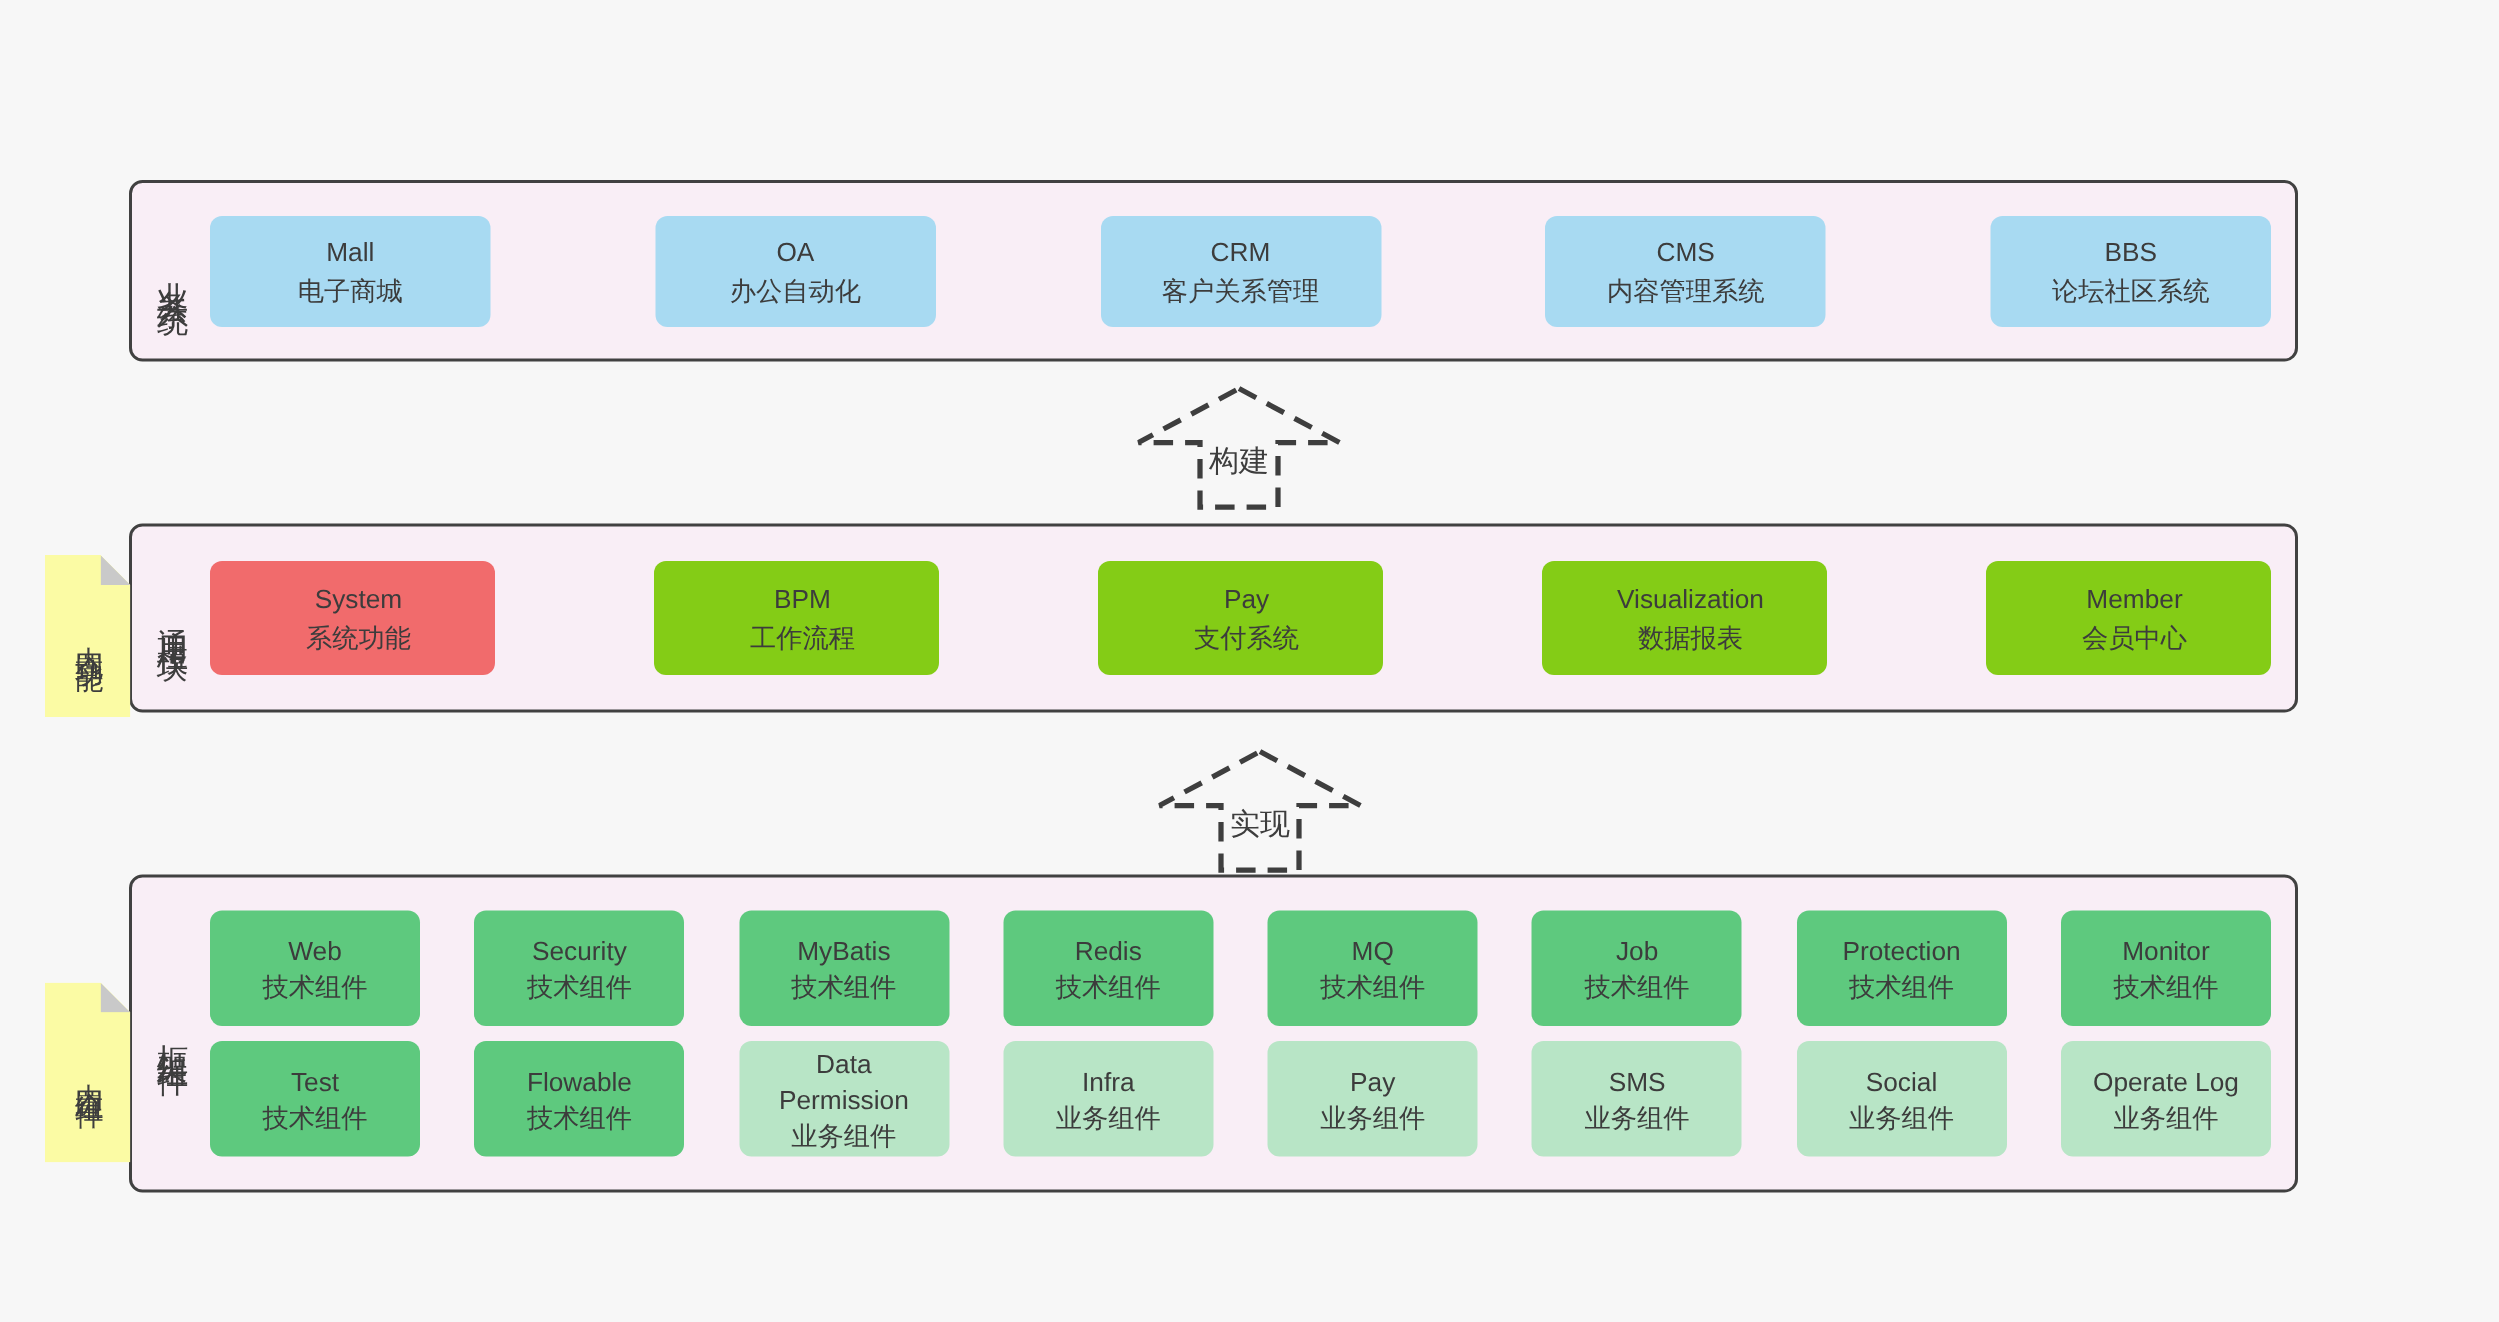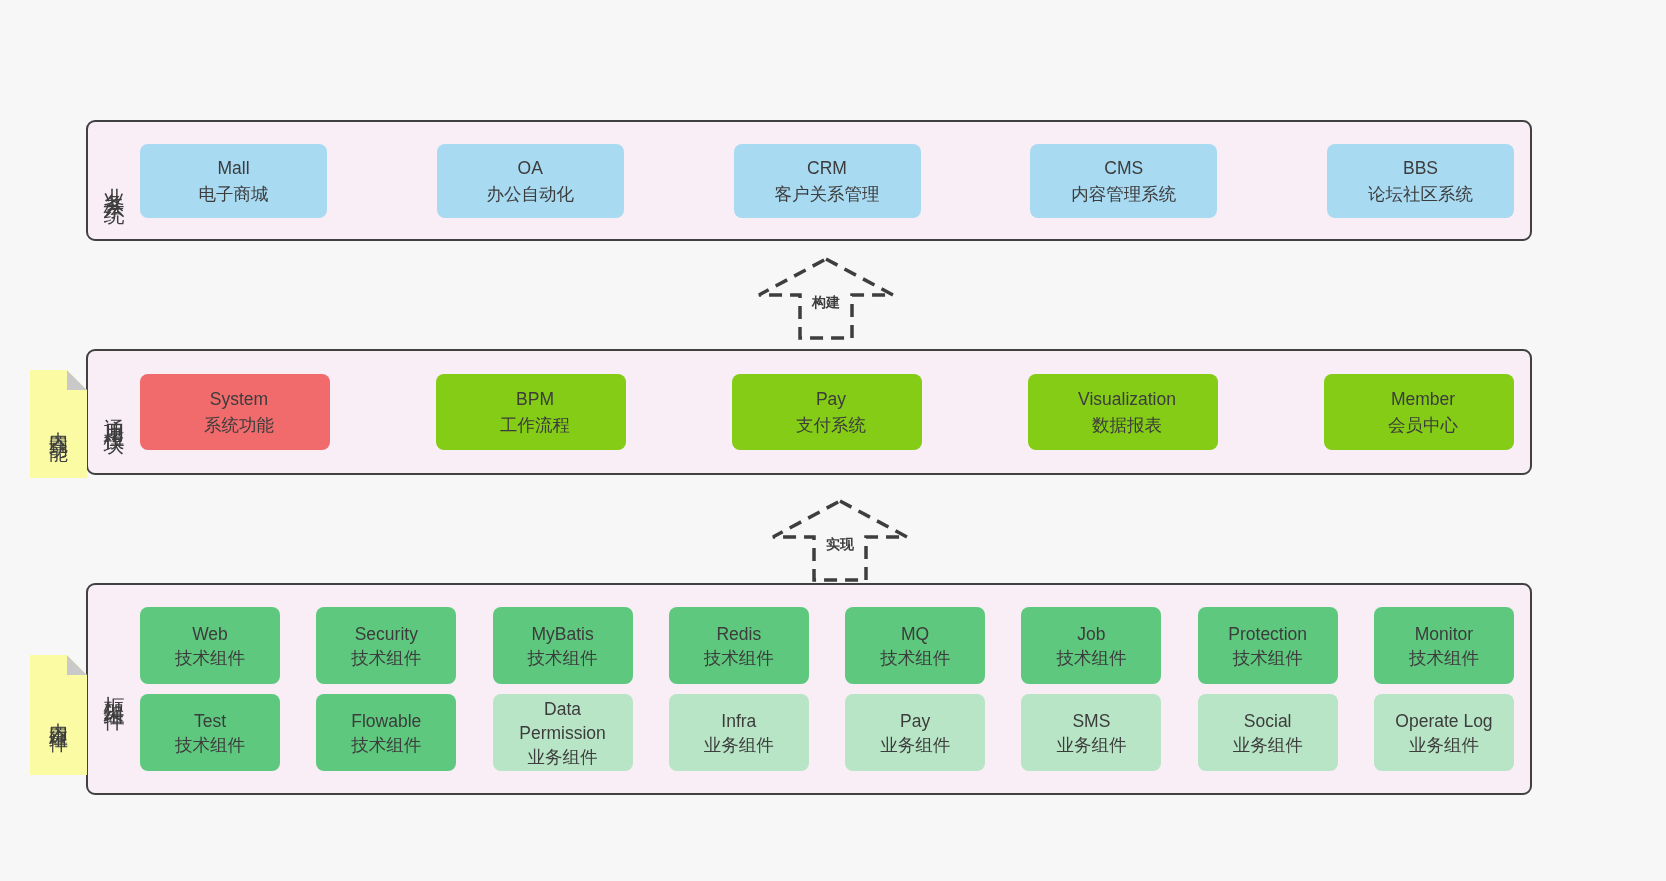--- a/index.html
+++ b/index.html
@@ -48,21 +48,21 @@
     clip-path:polygon(0 0,calc(100% - 20px) 0,100% 20px,100% 100%,0 100%);
   }
   .sticky .fold{
     position:absolute;top:0;right:0;width:20px;height:20px;
     background:#c9c9c9;clip-path:polygon(0 0,100% 100%,0 100%);
   }
   .arrow{position:absolute;width:140px;height:85px;z-index:2;}
   .arrow svg{position:absolute;left:0;top:0;}
   .arrow .alabel{
     position:absolute;left:50%;top:38px;transform:translateX(-50%);
-    background:#f7f7f7;padding:0 3px;font-size:14px;color:#3d3d3d;white-space:nowrap;font-weight:bold;
+    background:#f7f7f7;padding:0 3px;font-size:20px;color:#3d3d3d;white-space:nowrap;
   }
   
   #panel-business{left:86px;top:120px;width:1446px;height:121px;}
   #panel-modules{left:86px;top:349px;width:1446px;height:126px;}
   #panel-components{left:86px;top:583px;width:1446px;height:212px;}
   #sticky-features{left:30px;top:370px;height:108px;}
   #sticky-components{left:30px;top:655px;height:120px;}
   #arrow-build{left:756px;top:256px;}
   #arrow-implement{left:770px;top:498px;}
 </style>

